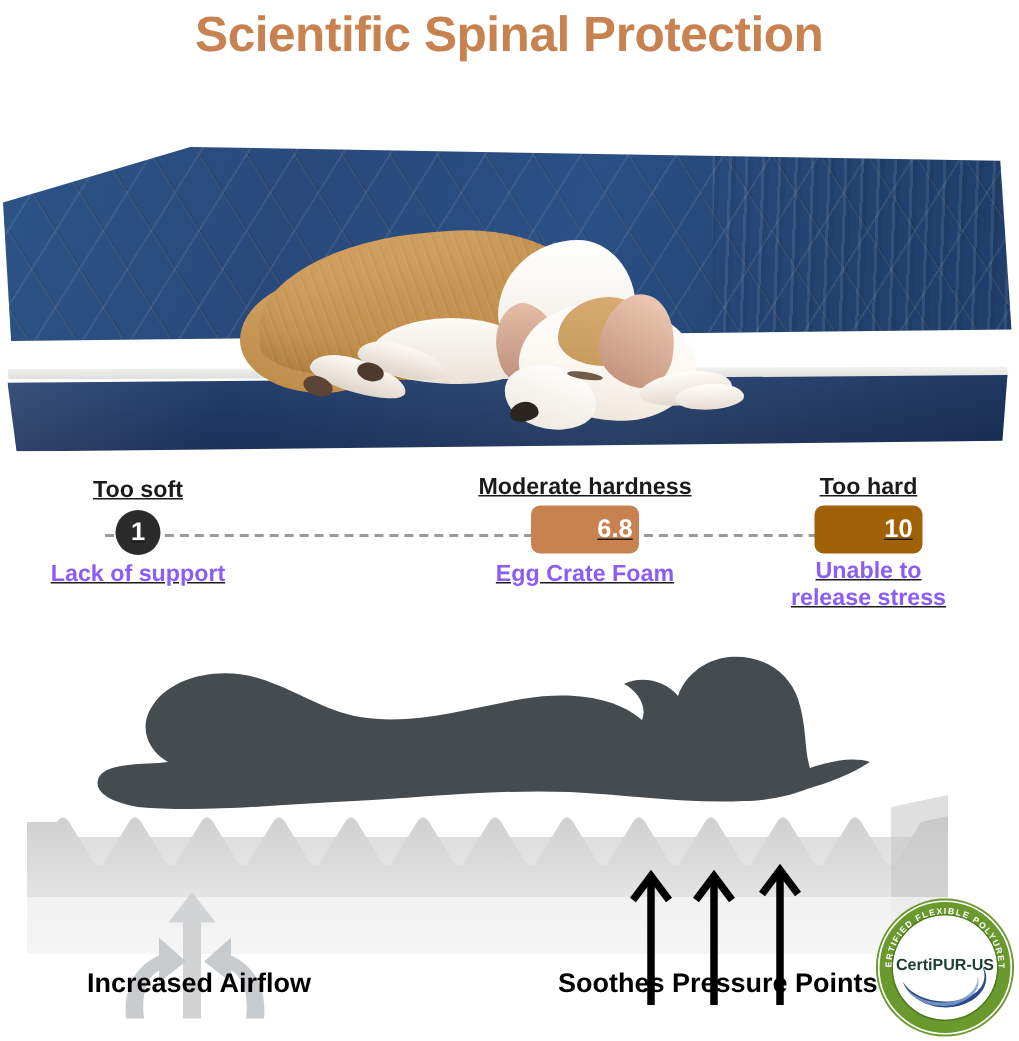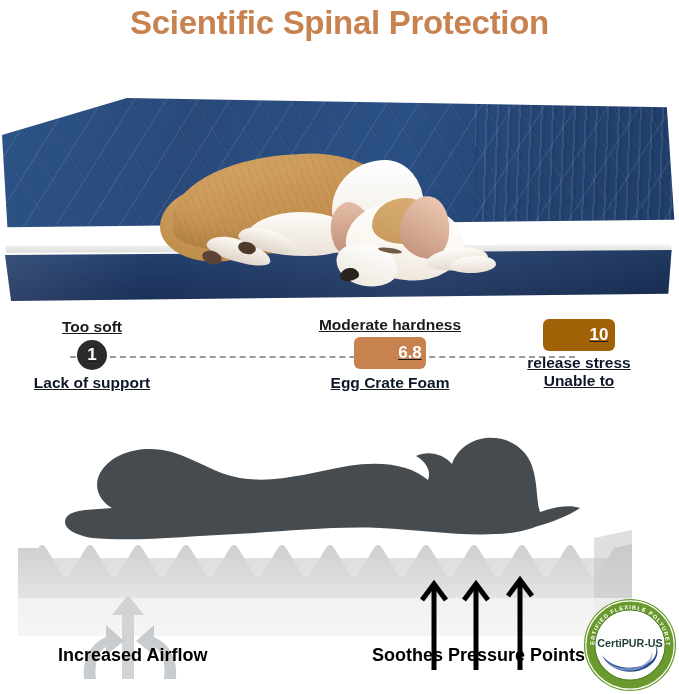--- a/index.html
+++ b/index.html
@@ -158,21 +158,21 @@
   }
 
   
   .scale{position:absolute;left:0;top:305;width:679px;}
   .scale-line{
     position:absolute;left:70px;top:356px;width:505px;height:0;
     border-top:2px dashed #9a9a9a;
   }
   .sc-col{position:absolute;text-align:center;text-decoration:underline;}
   .sc-top{font-size:15.5px;font-weight:bold;color:#1b1b1b;line-height:18px;}
-  .sc-bot{font-size:15.5px;font-weight:bold;color:#0f172a;line-height:18px;}
+  .sc-bot{font-size:15.5px;font-weight:bold;color:#8b5cf6;line-height:18px;}
   .badge-circle{
     width:30px;height:30px;border-radius:50%;
     background:#2b2b2b;color:#fff;
     display:flex;align-items:center;justify-content:center;
     font-size:17px;font-weight:bold;margin:4px auto 4px;
   }
   .badge-sq{
     width:32px;height:32px;border-radius:6px;
     color:#fff;display:flex;align-items:center;justify-content:center;
     font-size:17px;font-weight:bold;margin:3px auto 3px;padding-left:40px;
@@ -255,23 +255,24 @@
     <div class="sc-bot">Lack of support</div>
   </div>
 
   <div class="sc-col" id="col-mod">
     <div class="sc-top">Moderate hardness</div>
     <div class="badge-sq badge-orange">6.8</div>
     <div class="sc-bot" style="margin-top:5px">Egg Crate Foam</div>
   </div>
 
   <div class="sc-col" id="col-hard">
+    <div class="sc-top">Too hard</div>
     <div class="badge-sq badge-dark">10</div>
+    <div class="sc-bot">Unable to</div>
     <div class="sc-bot">release stress</div>
-    <div class="sc-bot">Unable to</div>
   </div>
 </div>
 
 <div class="diagram">
 
   <div class="foam-block">
     <div class="foam-base"></div>
 
     <svg width="614" height="122" viewBox="0 0 614 122" style="position:absolute;left:0;top:0">
       <defs>

